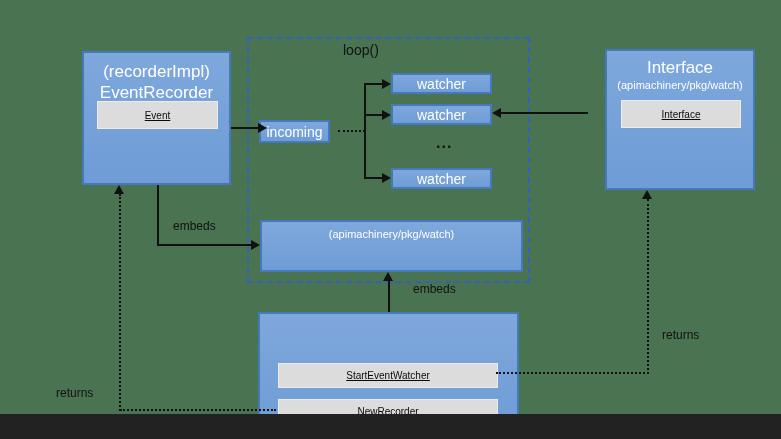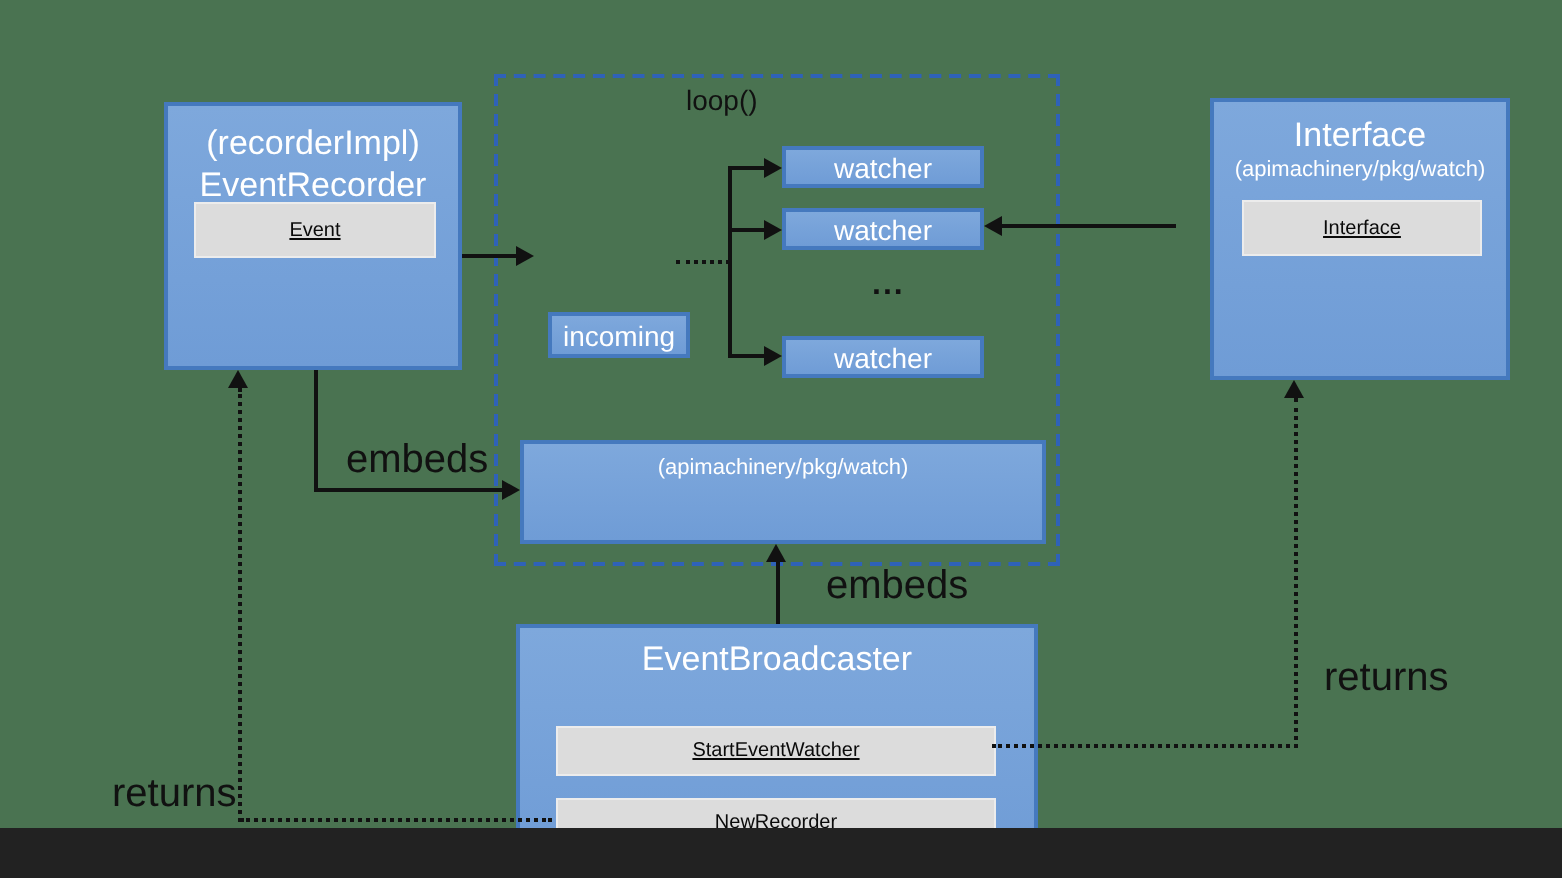--- a/index.html
+++ b/index.html
@@ -47,42 +47,42 @@
   }
   #loop-box {
     position: absolute;
     left: 247px; top: 37px; width: 283px; height: 246px;
     border: 2px dashed #2f62b8;
     background: transparent;
   }
   .diagram-label {
     position: absolute;
     color: var(--line);
-    font-size: 20px;
+    font-size: 12px;
     white-space: nowrap;
   }
   #loop-label { position: absolute; left: 343px; top: 42px; font-size: 14px; color: var(--line); }
   #ellipsis { position: absolute; left: 436px; top: 134px; font-size: 16px; font-weight: bold; color: var(--line); letter-spacing: 1px; }
 
   
   .hline { position: absolute; height: 2px; background: var(--line); }
   .vline { position: absolute; width: 2px; background: var(--line); }
   .hdot  { position: absolute; height: 0; border-top: 2px dotted var(--line); }
   .vdot  { position: absolute; width: 0; border-left: 2px dotted var(--line); }
   
   .ah { position: absolute; width: 0; height: 0; }
   .ah-right { border-top: 5px solid transparent; border-bottom: 5px solid transparent; border-left: 9px solid var(--line); }
   .ah-left  { border-top: 5px solid transparent; border-bottom: 5px solid transparent; border-right: 9px solid var(--line); }
   .ah-up    { border-left: 5px solid transparent; border-right: 5px solid transparent; border-bottom: 9px solid var(--line); }
 
   
   #event-recorder { left: 82px; top: 51px; width: 149px; height: 134px; padding-top: 8px; }
   #event-recorder .method { left: 13px; top: 48px; width: 121px; height: 28px; }
 
-  #incoming { left: 274px; top: 120px; width: 71px; height: 23px; margin-top: 36px; }
+  #incoming { left: 259px; top: 120px; width: 71px; height: 23px; }
   #watcher-1 { left: 391px; top: 73px;  width: 101px; height: 21px; }
   #watcher-2 { left: 391px; top: 104px; width: 101px; height: 21px; }
   #watcher-3 { left: 391px; top: 168px; width: 101px; height: 21px; }
 
   #interface-node { left: 605px; top: 49px; width: 150px; height: 141px; padding-top: 6px; }
   #interface-node .method { left: 14px; top: 49px; width: 120px; height: 28px; }
 
   #broadcaster { left: 260px; top: 220px; width: 263px; height: 52px; padding-top: 5px; }
 
   #event-broadcaster { left: 258px; top: 312px; width: 261px; height: 120px; padding-top: 5px; }
@@ -144,21 +144,20 @@
     <div class="title">Interface</div>
     <div class="subtitle-sm">(apimachinery/pkg/watch)</div>
     <div class="method">Interface</div>
   </div>
 
   <div class="node" id="broadcaster">
     <div class="subtitle-sm">(apimachinery/pkg/watch)</div>
   </div>
 
   <div class="node" id="event-broadcaster">
-    <div class="title">EventBroadcaster</div>
     <div class="method method-1">StartEventWatcher</div>
     <div class="method method-2">NewRecorder</div>
   </div>
 
   <div class="hline" id="e1-line"></div>
   <div class="ah ah-right" id="e1-head"></div>
 
   <div class="hdot" id="e2-dot"></div>
   <div class="vline" id="e3-trunk"></div>
   <div class="hline" id="b1-line"></div>

